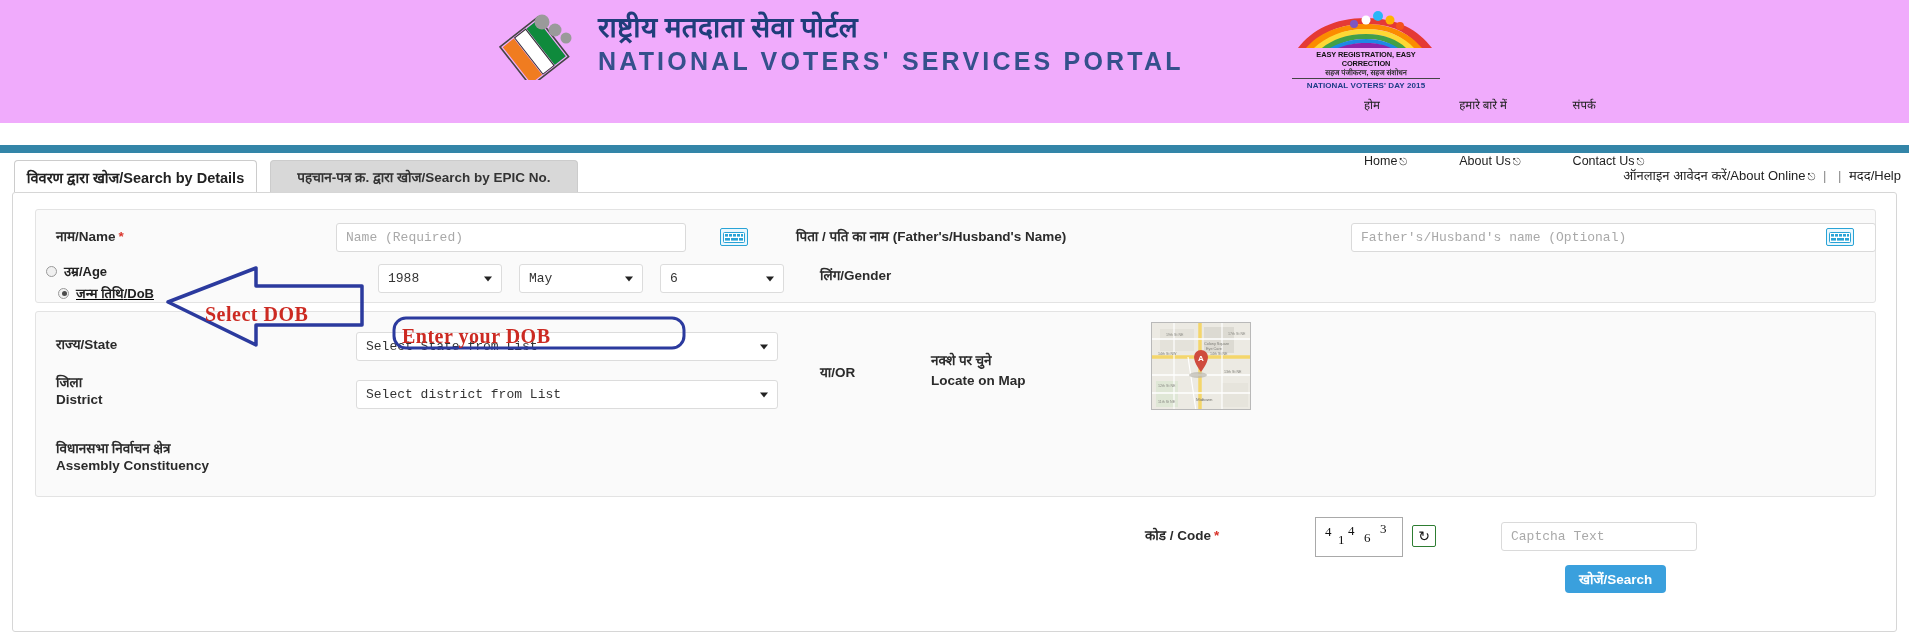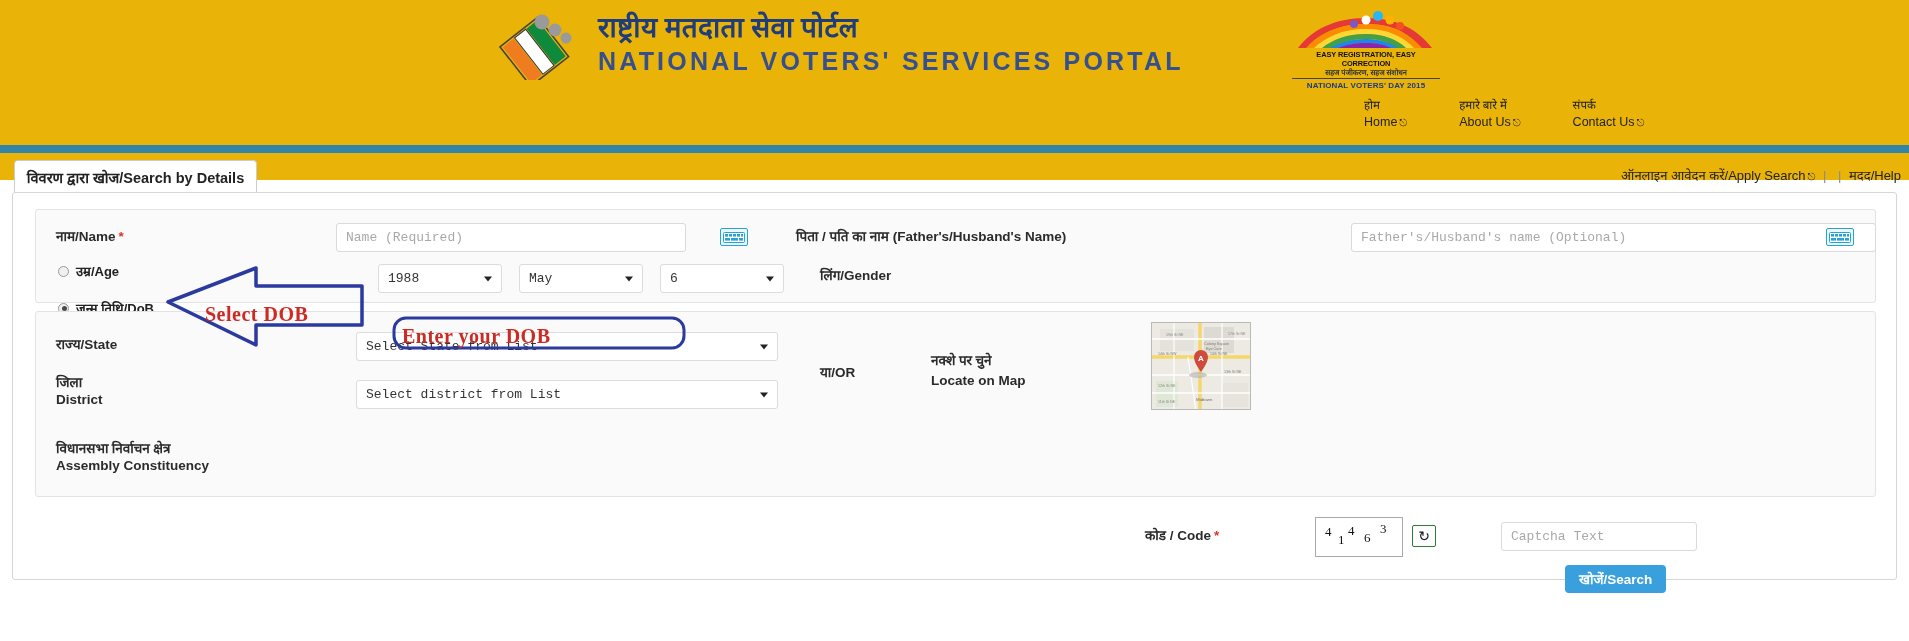--- a/index.html
+++ b/index.html
@@ -6,21 +6,21 @@
   html, body { margin:0; padding:0; }
   body {
     width:1909px; height:641px;
     background:#ffffff;
     font-family:"Liberation Sans", sans-serif;
     overflow:hidden;
     position:relative;
   }
 
   
-  .header { position:relative; height:180px; background:#eab308; }
+  .header { position:relative; height:123px; background:#f0abfc; }
 
   .logo-block {
     position:absolute; left:498px; top:8px;
     display:flex; align-items:flex-start;
   }
   .eci-logo { width:84px; height:72px; position:relative; }
   .eci-logo svg { display:block; }
 
   .title-block { margin-left:16px; padding-top:4px; }
   .title-hi {
@@ -40,21 +40,21 @@
   }
   .nvd-rainbow { width:148px; height:40px; display:block; }
   .nvd-l1 { font-size:7.4px; font-weight:700; color:#111; letter-spacing:-0.1px; line-height:9px; }
   .nvd-l2 { font-size:7.4px; font-weight:700; color:#333; letter-spacing:-0.1px; line-height:9px;
             border-bottom:1px solid #444; padding-bottom:1px; }
   .nvd-l3 { font-size:8px; font-weight:700; color:#1c3c86; letter-spacing:0.1px; line-height:11px; margin-top:1px; }
 
   .topnav { position:absolute; left:1364px; top:98px; display:flex; gap:52px; }
   .topnav .navitem { text-align:left; }
   .navitem .nav-hi { font-size:11.5px; color:#222; line-height:14px; font-family:"Liberation Serif", serif; }
-  .navitem .nav-en { font-size:12.5px; color:#222; line-height:20px; white-space:nowrap; }
+  .navitem .nav-en { font-size:12.5px; color:#222; line-height:15px; white-space:nowrap;margin-top:42px; }
   .ext-ico { font-size:10px; margin-left:2px; }
 
   .blue-bar { position:absolute; left:0; top:145px; width:1909px; height:8px; background:#3385a8; }
 
   
   .tabs-row {
     position:absolute; left:0; top:160px; width:1909px; height:32px;
   }
   .tab {
     position:absolute; top:0; height:32px;
@@ -70,21 +70,21 @@
 
   .tab-links {
     position:absolute; right:8px; top:6px;
     font-size:13px; color:#222; white-space:nowrap;
   }
   .tab-links .sep { color:#888; margin:0 4px; }
 
   
   .panel {
     position:absolute; left:12px; top:192px;
-    width:1885px; height:388px;
+    width:1885px; height:440px;
     background:#fff; border:1px solid #d6d6d6; border-radius:3px;
   }
 
   .block {
     position:absolute; left:22px; width:1841px;
     background:#fafafa; border:1px solid #e3e3e3; border-radius:3px;
   }
   .block-1 { top:16px; height:94px; }
   .block-2 { top:118px; height:186px; }
   .block-3 { top:312px; height:110px; border:none; background:transparent; }
@@ -231,22 +231,23 @@
       <div class="nav-hi">संपर्क</div>
       <div class="nav-en"><span>Contact Us</span><span class="ext-ico">⎋</span></div>
     </div>
   </div>
 
   <div class="blue-bar"></div>
 </div>
 
 <div class="tabs-row">
   <div class="tab tab-active">विवरण द्वारा खोज/Search by Details</div>
+  <div class="tab tab-inactive">पहचान-पत्र क्र. द्वारा खोज/Search by EPIC No.</div>
   <div class="tab-links">
-    <span>ऑनलाइन आवेदन करें/Apply Search</span><span class="ext-ico">⎋</span>
+    <span>ऑनलाइन आवेदन करें/About Online</span><span class="ext-ico">⎋</span>
     <span class="sep">|</span>
     <span class="sep">|</span>
     <span>मदद/Help</span>
   </div>
 </div>
 
 <div class="panel">
 
   <div class="block block-1">
 
@@ -277,25 +278,25 @@
         <rect x="6" y="2" width="3" height="2.6" fill="#29a3d6"></rect>
         <rect x="10" y="2" width="3" height="2.6" fill="#29a3d6"></rect>
         <rect x="14" y="2" width="3" height="2.6" fill="#29a3d6"></rect>
         <rect x="18" y="2" width="2" height="2.6" fill="#29a3d6"></rect>
         <rect x="2" y="6" width="5" height="2.6" fill="#29a3d6"></rect>
         <rect x="8" y="6" width="7" height="2.6" fill="#29a3d6"></rect>
         <rect x="16" y="6" width="4" height="2.6" fill="#29a3d6"></rect>
       </svg>
     </div>
 
-    <div class="radio-row" style="left:22px; top:52px;text-align:right;">
+    <div class="radio-row" style="left:10px; top:52px;text-align:right;">
       <span class="radio"></span>
       <span class="radio-lbl"><span class="hi">उम्र</span>/<span>Age</span></span>
     </div>
-    <div class="radio-row" style="left:22px; top:89px;">
+    <div class="radio-row" style="left:22px; top:74px;text-decoration:underline;">
       <span class="radio on"></span>
       <span class="radio-lbl"><span class="hi">जन्म तिथि</span>/<span>DoB</span></span>
     </div>
 
     <div class="sel" style="left:342px; top:54px; width:124px;">
       <span>1988</span>
       <span class="caret"></span>
     </div>
     <div class="sel" style="left:483px; top:54px; width:124px;">
       <span>May</span>

